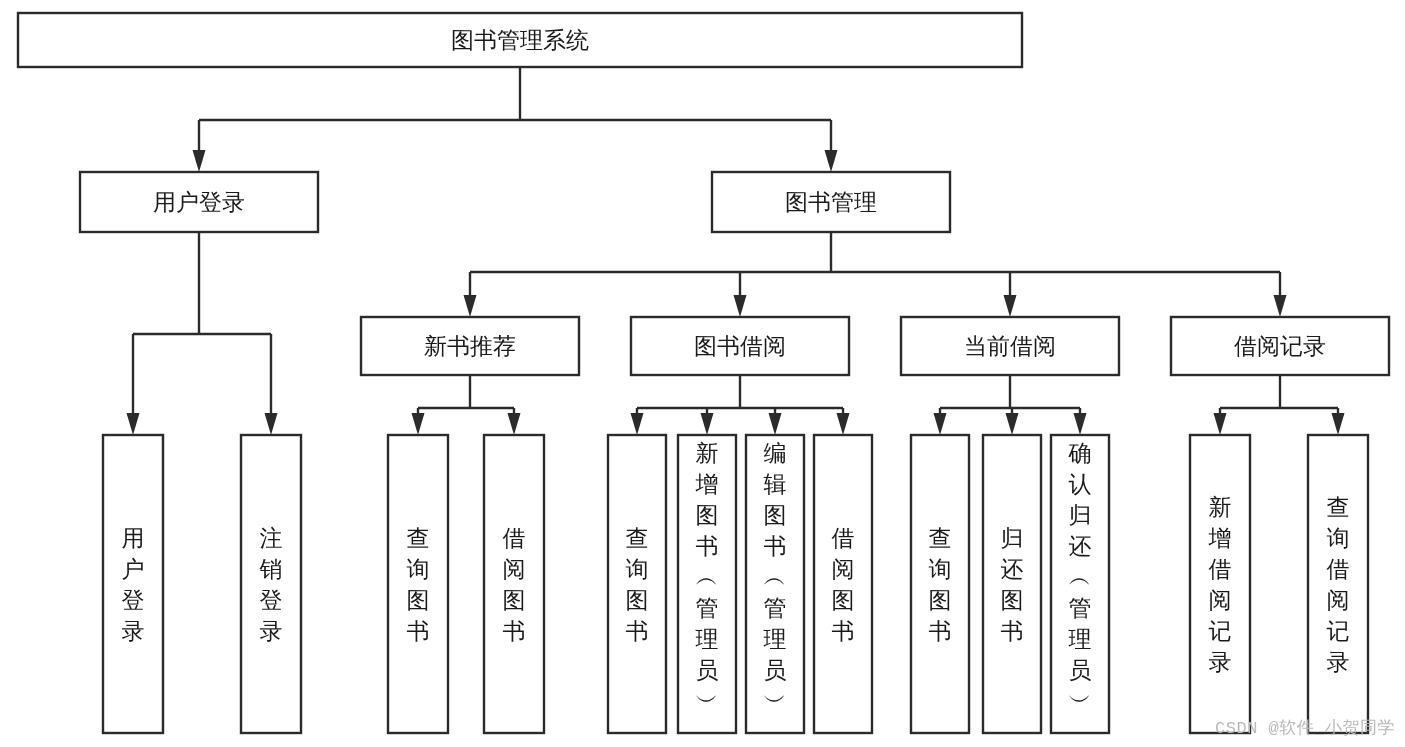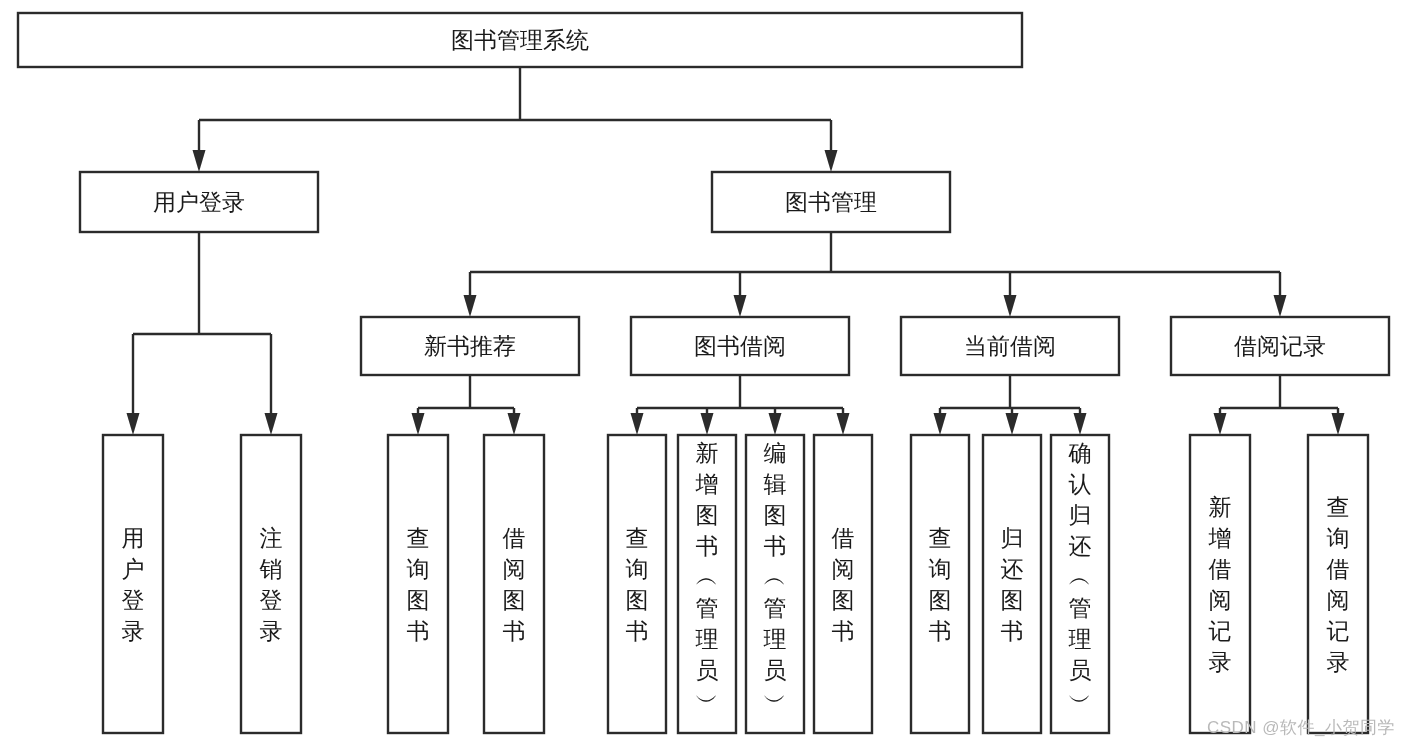--- a/index.html
+++ b/index.html
@@ -51,21 +51,21 @@
   .node-label-v {
     font-family: "DejaVu Sans", "Liberation Sans", sans-serif;
     font-size: 23px;
     fill: #1a1a1a;
     text-anchor: middle;
   }
   .watermark-text {
     position: absolute;
     right: 10px;
     bottom: 8px;
-    font-family: Liberation Sans, sans-serif;
+    font-family: Liberation Mono, monospace;
     font-size: 17px;
     color: #b9b9b9;
     letter-spacing: 0.5px;
     white-space: nowrap;
     pointer-events: none;
     user-select: none;
   }
 </style>
 </head>
 <body>

